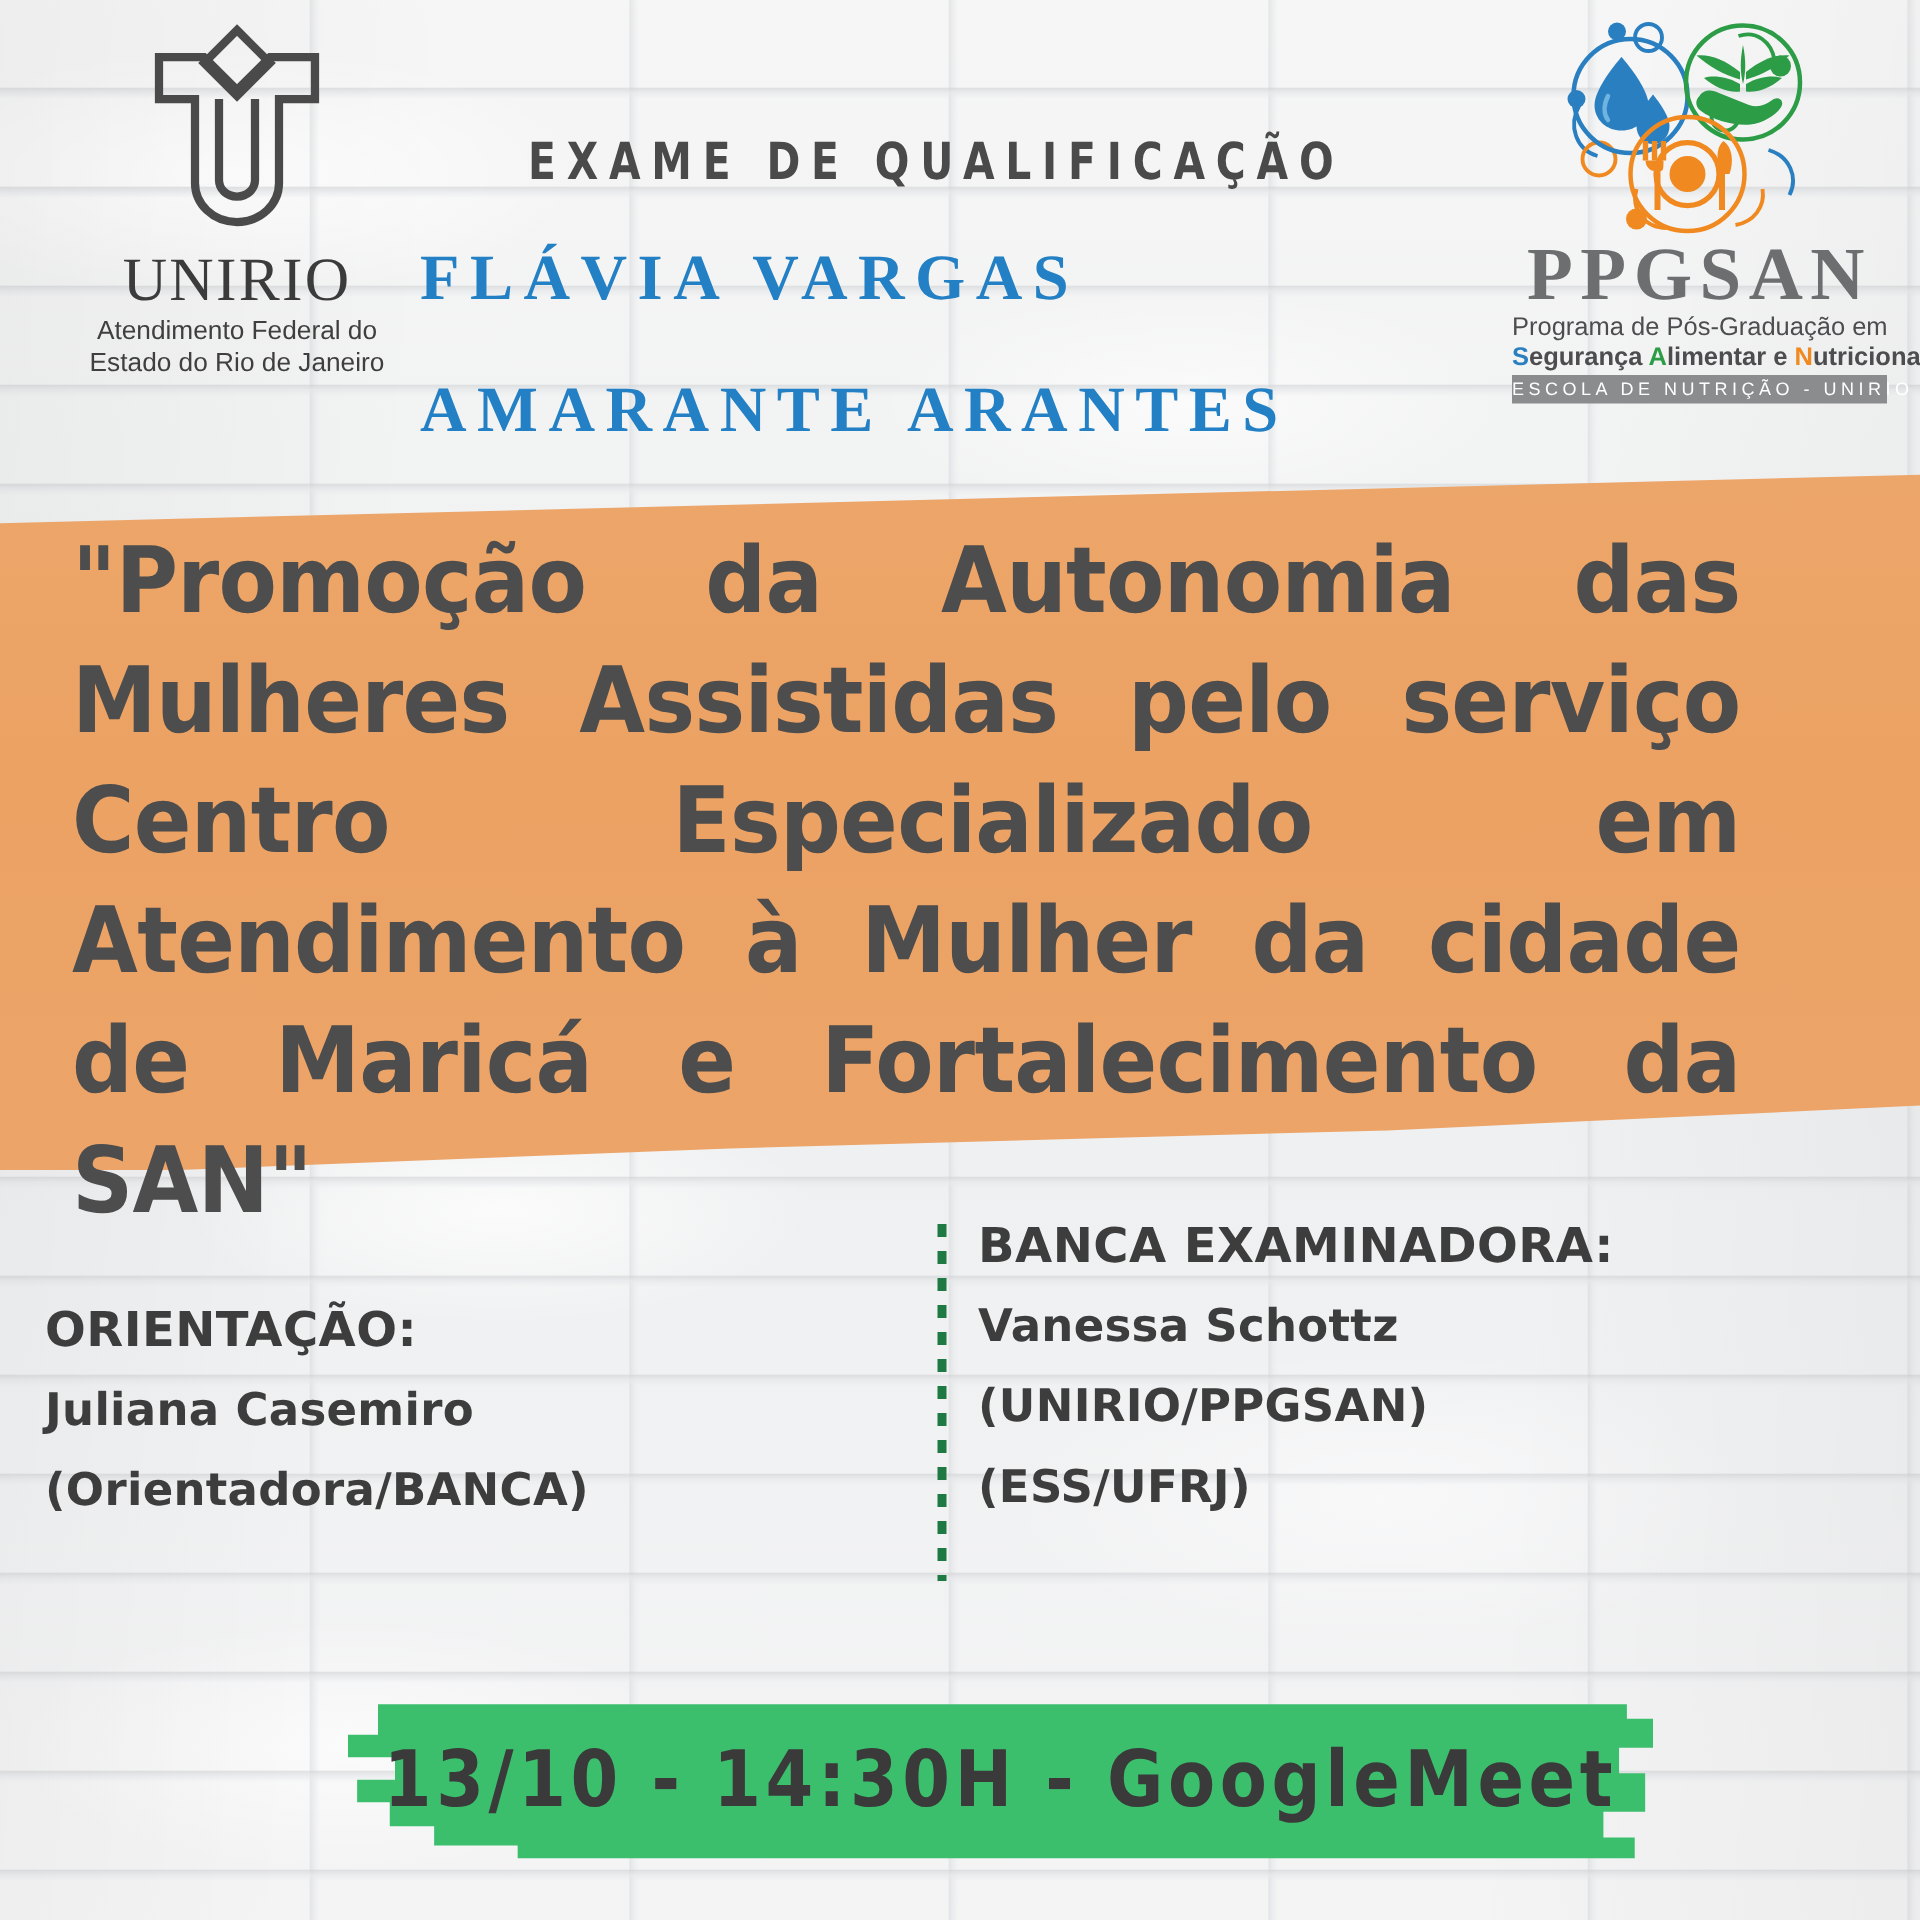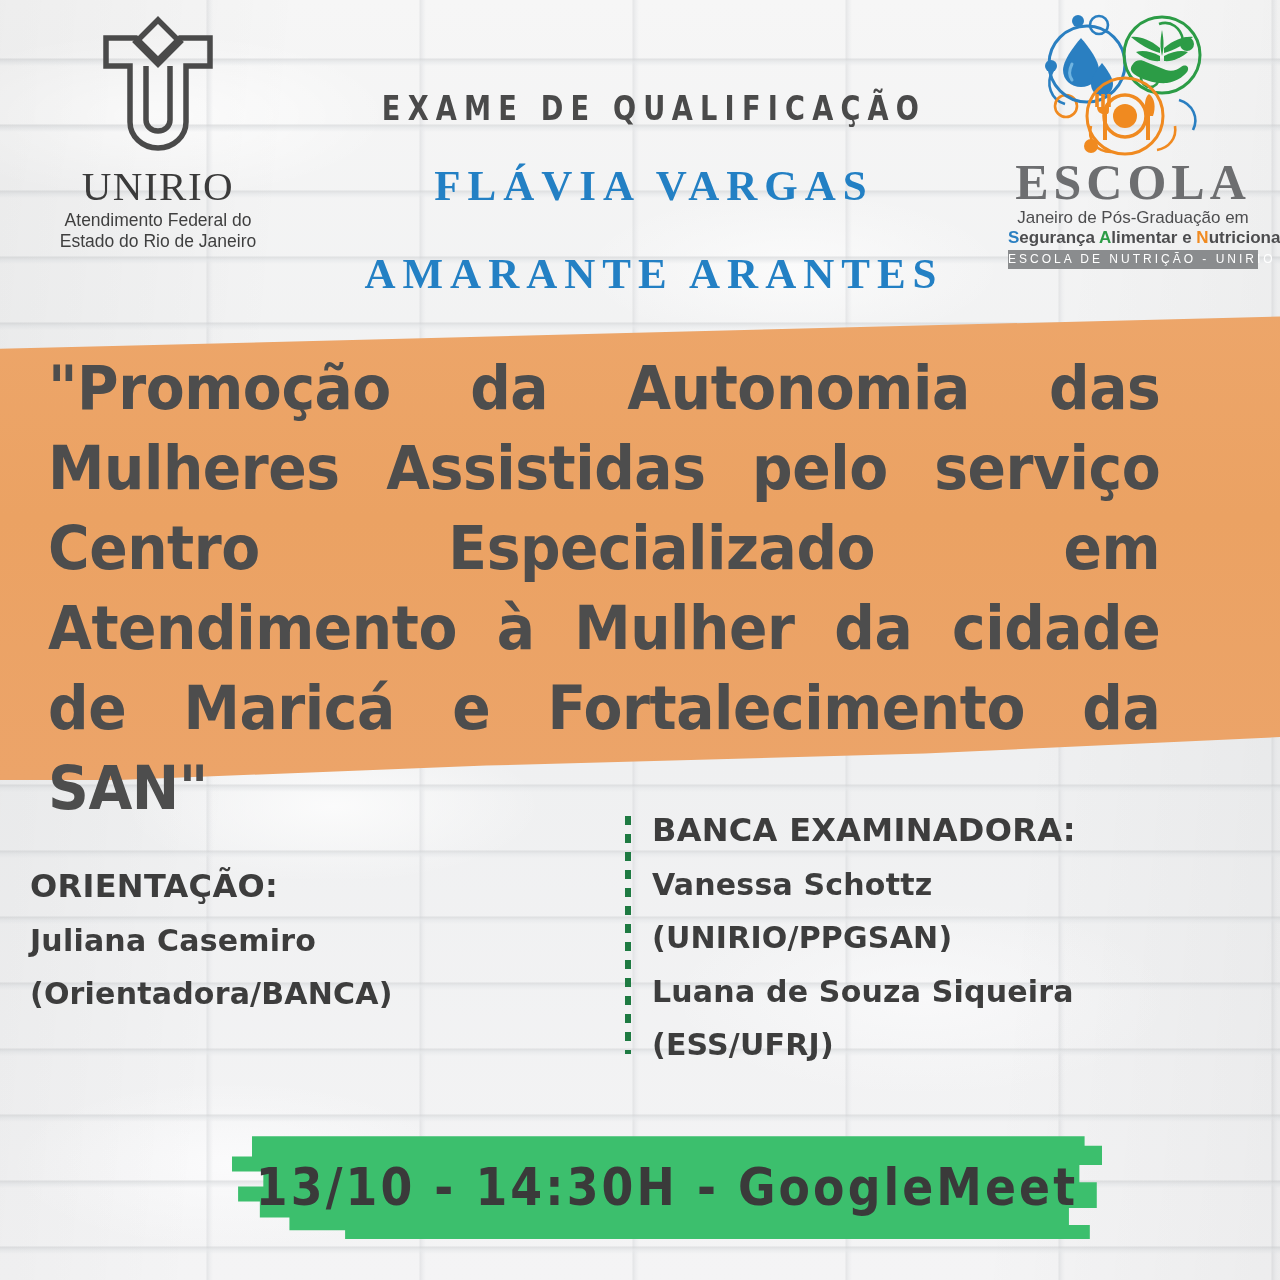--- a/index.html
+++ b/index.html
@@ -116,24 +116,23 @@
     color: #ffffff;
     font-size: 12px;
     letter-spacing: 3px;
     padding: 2px 1px 3px 0;
     display: block;
     white-space: nowrap;
   }
 
   .header-text {
     position: absolute;
-    left: 294px;
+    left: 280px;
     top: 88px;
     width: 720px;
-    text-align: center;
   }
   .exame-line {
     font-family: "DejaVu Sans", sans-serif;
     font-weight: bold;
     font-size: 34px;
     letter-spacing: 9px;
     color: #4a4a4a;
     transform: scaleX(0.80);
     transform-origin: center;
     white-space: nowrap;
@@ -344,22 +343,22 @@
 
       <circle cx="96" cy="108" r="38" fill="none" stroke="#f08a20" stroke-width="3"></circle>
       <circle cx="96" cy="108" r="21" fill="none" stroke="#f08a20" stroke-width="3.5"></circle>
       <circle cx="96" cy="108" r="12" fill="#f08a20"></circle>
       <g fill="#f08a20">
         <path d="M68 86 L68 99 M74 86 L74 99 M80 86 L80 99" stroke="#f08a20" stroke-width="3.6"></path>
         <path d="M68 99 C68 104 72 106 74 106 L74 132 L78 132 L78 106 C80 106 80 104 80 99 Z"></path>
         <path d="M120 86 C126 90 127 100 124 108 L121 108 L121 132 L117 132 L117 104 C115 96 116 89 120 86 Z"></path>
       </g>
     </svg>
-    <div class="ppgsan-word">ESCOLA</div>
-    <div class="ppgsan-line1">Janeiro de Pós-Graduação em</div>
+    <div class="ppgsan-word">PPGSAN</div>
+    <div class="ppgsan-line1">Programa de Pós-Graduação em</div>
     <div class="ppgsan-line2"><span class="c-s">S</span><span>egurança </span><span class="c-a">A</span><span>limentar e </span><span class="c-n">N</span><span>utricional</span></div>
     <span class="ppgsan-bar">ESCOLA DE NUTRIÇÃO - UNIRIO</span>
   </div>
 
   <div class="header-text">
     <div class="exame-line">EXAME DE QUALIFICAÇÃO</div>
     <div class="name-block">
       <div class="name-line">FLÁVIA VARGAS</div>
       <div class="name-line">AMARANTE ARANTES</div>
     </div>
@@ -373,21 +372,20 @@
   <div class="col-left">
     <div class="col-head">ORIENTAÇÃO:</div>
     <div class="col-item">Juliana Casemiro</div>
     <div class="col-item">(Orientadora/BANCA)</div>
   </div>
 
   <div class="col-right">
     <div class="col-head">BANCA EXAMINADORA:</div>
     <div class="col-item">Vanessa Schottz</div>
     <div class="col-item">(UNIRIO/PPGSAN)</div>
-    <div class="col-item">Luana de Souza Siqueira</div>
     <div class="col-item">(ESS/UFRJ)</div>
   </div>
 
   <div class="green-banner">
     <div class="green-shape"></div>
     <div class="green-text">13/10 - 14:30H - GoogleMeet</div>
   </div>
 
 </div>
 

